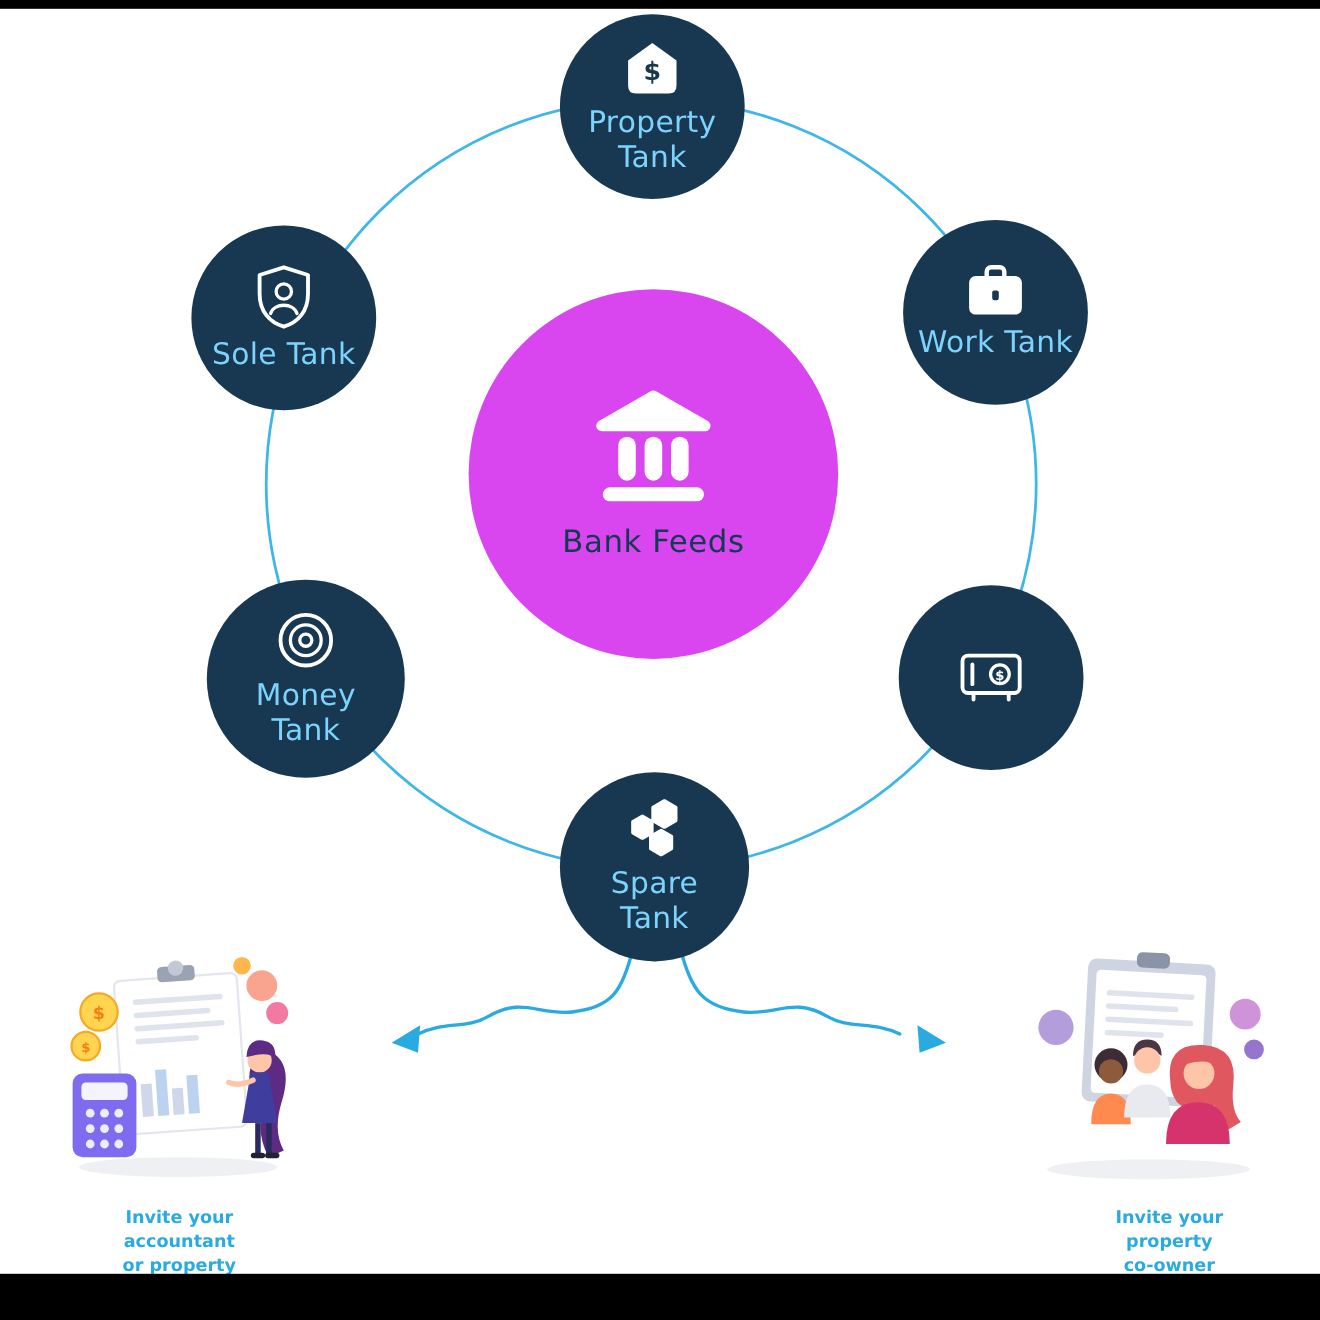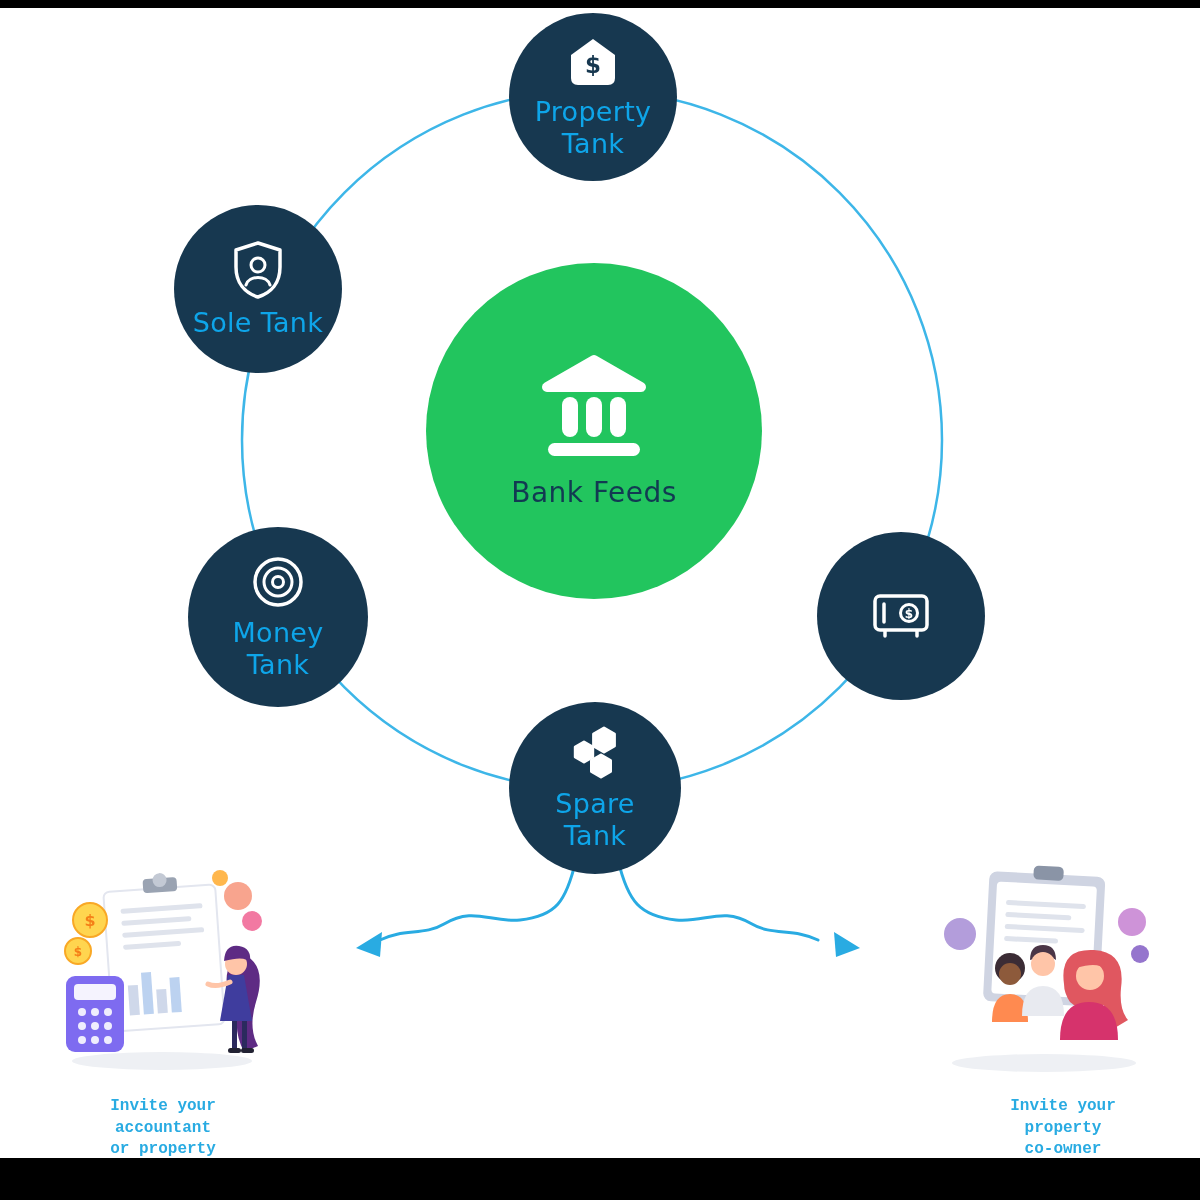--- a/index.html
+++ b/index.html
@@ -11,53 +11,53 @@
   .stage { position:absolute; inset:0; width:1200px; height:1200px; }
 
   .letterbox { position:absolute; left:0; width:100%; background:#000; z-index:6; }
   .letterbox.top { top:0; height:8px; }
   .letterbox.bottom { bottom:0; height:42px; }
 
   svg.wires { position:absolute; left:0; top:0; z-index:1; }
 
   .center-circle {
     position:absolute; left:426px; top:263px; width:336px; height:336px;
-    border-radius:50%; background:#22c55e; z-index:2;
+    border-radius:50%; background:#d946ef; z-index:2;
     display:flex; flex-direction:column; align-items:center; justify-content:center;
   }
   .center-circle .label {
     color:#123a52; font-size:28px; font-weight:500; margin-top:20px; letter-spacing:0.5px;
   }
 
   .tank {
     position:absolute; border-radius:50%; background:#173850; z-index:2;
     display:flex; flex-direction:column; align-items:center; justify-content:center; gap:7px;
   }
   .tank .label {
-    color:#0ea5e9; font-size:27px; font-weight:500; text-align:center;
+    color:#7dd3fc; font-size:27px; font-weight:500; text-align:center;
     line-height:1.18; width:150px; letter-spacing:0.3px;
   }
   .tank-property { left:509px; top:13px;  width:168px; height:168px; }
   .tank-sole     { left:174px; top:205px; width:168px; height:168px; }
   .tank-work     { left:821px; top:200px; width:168px; height:168px; }
   .tank-money    { left:188px; top:527px; width:180px; height:180px; }
   .tank-holdings { left:817px; top:532px; width:168px; height:168px; }
   .tank-spare    { left:509px; top:702px; width:172px; height:172px; }
 
   .illus { position:absolute; z-index:3; }
   .illus-left  { left:60px;  top:858px; }
   .illus-right { left:938px; top:862px; }
 
   .caption {
     position:absolute; z-index:4; width:190px; text-align:center;
     color:#29abe2; font-weight:bold; font-size:16px; line-height:1.35;
   }
   .caption-left  { left:68px;  top:1096px; }
   .caption-right { left:968px; top:1096px; }
-  .caption span { display:block;font-family:Liberation Mono, monospace; }
+  .caption span { display:block; }
 </style>
 </head>
 <body>
 
 <div class="stage">
 
   <svg class="wires" width="1200" height="1200" viewBox="0 0 1200 1200">
     <circle cx="592" cy="440" r="350" fill="none" stroke="#3db6e8" stroke-width="2.5"></circle>
     <path d="M 576 860 C 566 902, 556 916, 520 920 C 490 923, 474 906, 444 924 C 424 936, 404 928, 380 940" fill="none" stroke="#29abe2" stroke-width="3" stroke-linecap="round"></path>
     <polygon points="356,948 382,932 380,957" fill="#29abe2"></polygon>
@@ -77,20 +77,28 @@
   </div>
 
   <div class="tank tank-property">
     <svg width="54" height="54" viewBox="0 0 54 54">
       <path d="M27 4 L49 20 V43 q0 7 -7 7 H12 q-7 0 -7 -7 V20 Z" fill="#fff"></path>
       <text x="27" y="38" text-anchor="middle" font-size="23" font-weight="bold" fill="#173850">$</text>
     </svg>
     <div class="label">Property Tank</div>
   </div>
 
+  <div class="tank tank-work">
+    <svg width="54" height="48" viewBox="0 0 54 48">
+      <rect x="19" y="2" width="16" height="12" rx="4" fill="none" stroke="#fff" stroke-width="4"></rect>
+      <rect x="3" y="10" width="48" height="35" rx="6" fill="#fff"></rect>
+      <rect x="24" y="23" width="6" height="9" rx="2" fill="#173850"></rect>
+    </svg>
+    <div class="label">Work Tank</div>
+  </div>
 
   <div class="tank tank-holdings">
     <svg width="58" height="46" viewBox="0 0 58 46">
       <rect x="3" y="3" width="52" height="34" rx="5" fill="none" stroke="#fff" stroke-width="3.5"></rect>
       <circle cx="37" cy="20" r="8.5" fill="none" stroke="#fff" stroke-width="3"></circle>
       <text x="37" y="25" text-anchor="middle" font-size="12" font-weight="bold" fill="#fff">$</text>
       <line x1="12" y1="11" x2="12" y2="29" stroke="#fff" stroke-width="3.5" stroke-linecap="round"></line>
       <line x1="13" y1="38" x2="13" y2="43" stroke="#fff" stroke-width="3.5" stroke-linecap="round"></line>
       <line x1="45" y1="38" x2="45" y2="43" stroke="#fff" stroke-width="3.5" stroke-linecap="round"></line>
     </svg>

